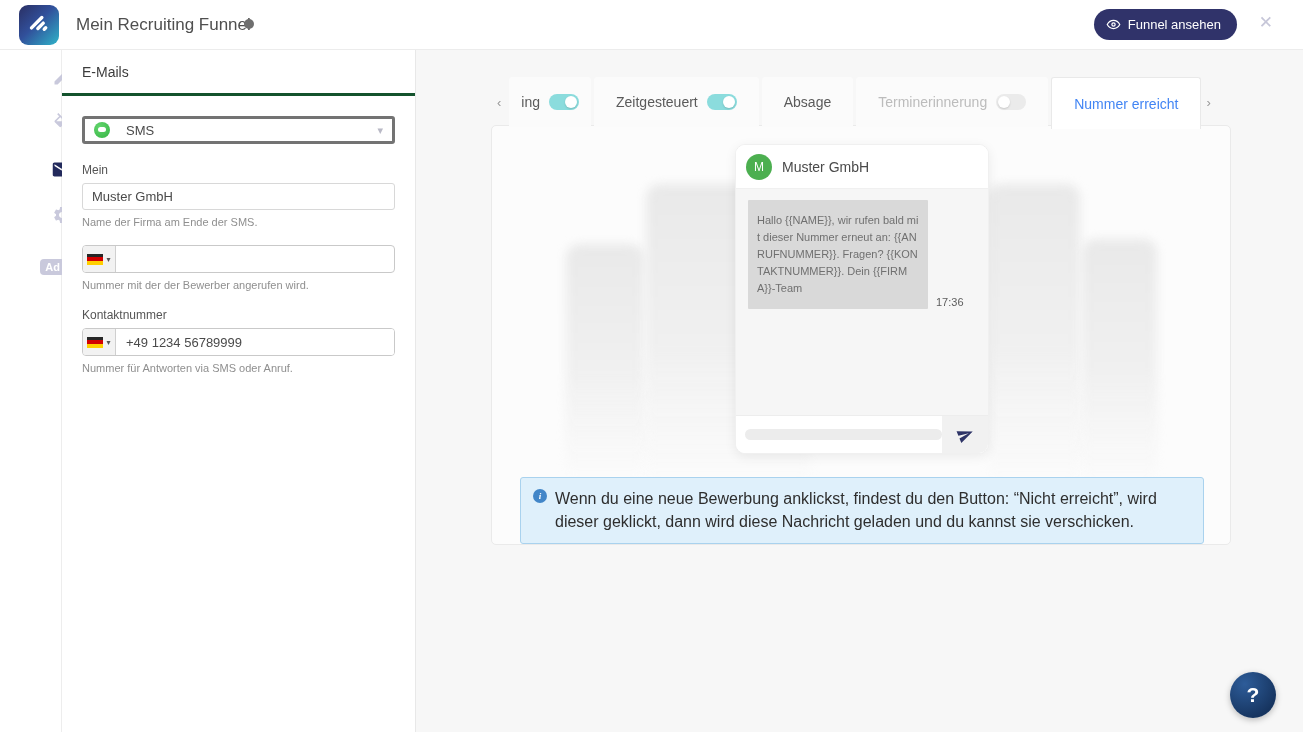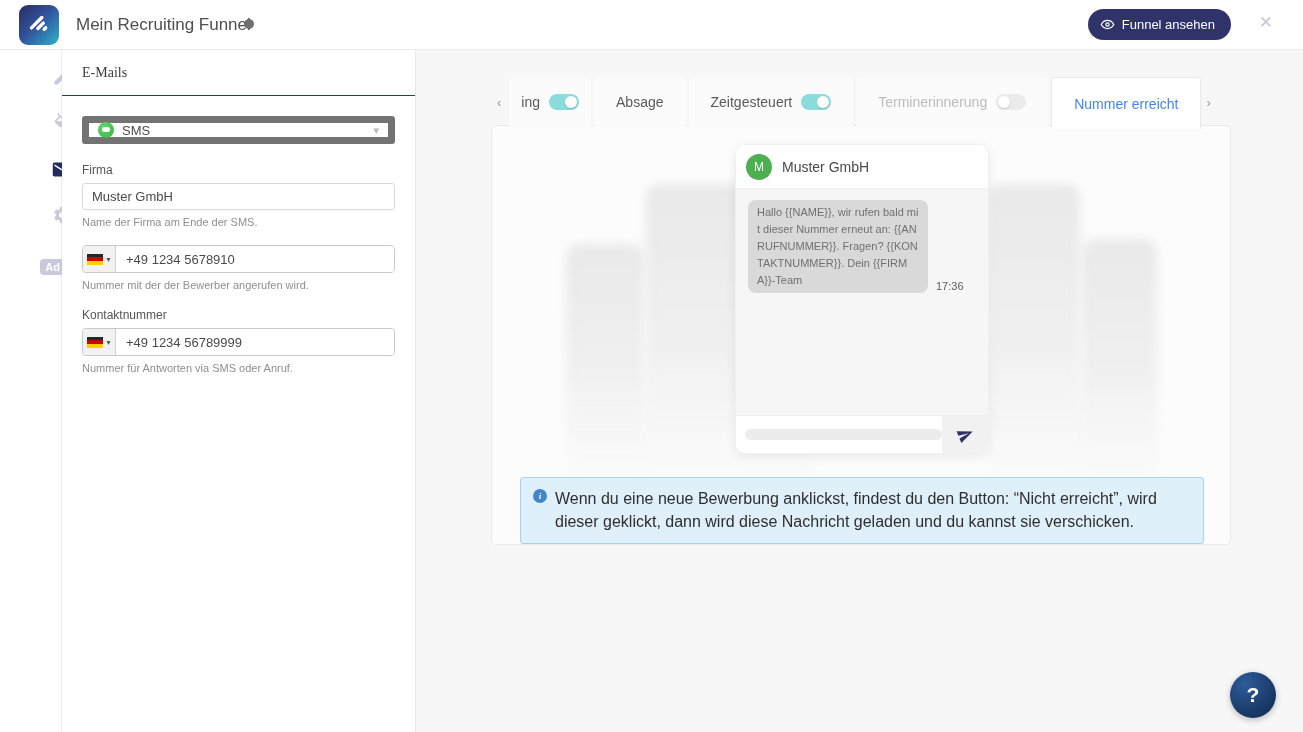--- a/index.html
+++ b/index.html
@@ -5,39 +5,39 @@
   * { margin:0; padding:0; box-sizing:border-box; }
   html,body { width:1303px; height:732px; font-family:"Liberation Sans",sans-serif; background:#fff; overflow:hidden; }
 
   
   .header { position:absolute; top:0; left:0; width:1303px; height:50px; background:#fff; border-bottom:1px solid #ececec; z-index:10; }
   .logo { position:absolute; left:19px; top:5px; width:40px; height:40px; border-radius:9px;
           background:linear-gradient(135deg,#2a2f63 0%,#31509b 45%,#2fb4c9 100%); overflow:hidden; }
   .logo svg { position:absolute; left:7px; top:7px; }
   .app-title { position:absolute; left:76px; top:15px; font-size:17px; color:#4f4f4f; }
   .status-dot { position:absolute; left:244px; top:19px; width:10px; height:10px; border-radius:50%; background:#6f6f6f; }
-  .view-btn { position:absolute; right:72px; top:9px; height:31px; padding:0 16px 0 12px; border:none; border-radius:16px;
+  .view-btn { position:absolute; right:66px; top:9px; height:31px; padding:0 16px 0 12px; border:none; border-radius:16px;
               background:#30336a; color:#fff; font-size:13px; font-family:inherit; display:flex; align-items:center; gap:7px; cursor:pointer; }
   .close-x { position:absolute; right:30px; top:14px; font-size:17px; color:#c6c6d8; cursor:pointer; line-height:1; }
 
   
   .rail { position:absolute; left:0; top:50px; bottom:0; width:62px; background:#fff; border-right:1px solid #ededed; }
   .rail-item { width:72px; height:38px; display:flex; align-items:center; justify-content:flex-end; color:#c9c9dc; cursor:pointer; margin-top:8px; }
   .rail-item.active { color:#232a5c; }
   .ad-badge { background:#c9c9dc; color:#fff; font-size:11px; font-weight:bold; border-radius:4px; padding:2px 5px; }
   .ad-chev { color:#c9c9dc; font-size:12px; margin-left:3px; }
 
   
   .panel { position:absolute; left:62px; top:50px; bottom:0; width:354px; background:#fff; border-right:1px solid #e8e8e8; }
-  .panel-head { height:46px; border-bottom:1px solid #14532d; display:flex; align-items:center; padding-left:20px;
-                font-size:14px; color:#3c3c3c;font-family:Liberation Serif, serif; }
+  .panel-head { height:46px; border-bottom:3px solid #14532d; display:flex; align-items:center; padding-left:20px;
+                font-size:14px; color:#3c3c3c; }
   .form { padding:20px; }
   .f-label { font-size:12px; color:#555; margin-bottom:6px; }
-  .select { height:28px; border:7px solid #737373; border-radius:3px; background:#fff; display:flex; align-items:center;
-            padding:0 9px; gap:8px; cursor:pointer; }
+  .select { height:28px; border:3px solid #737373; border-radius:3px; background:#fff; display:flex; align-items:center;
+            padding:0 9px; gap:16px; cursor:pointer; }
   .sms-ico { width:16px; height:16px; border-radius:50%; background:radial-gradient(circle at 35% 30%,#62d46c,#35b544); position:relative; flex:none; }
   .sms-ico::after { content:""; position:absolute; left:4px; top:5px; width:8px; height:5px; background:#fff; border-radius:3px; }
   .select .val { flex:1; font-size:13px; color:#4a4a4a; }
   .select .chev { color:#b9b9c6; font-size:11px; }
   .text-input { width:100%; height:27px; border:1px solid #d8d8d8; border-radius:3px; padding:0 9px;
                 font-size:13px; color:#4a4a4a; font-family:inherit; background:#fff; }
   .help { font-size:11px; color:#8f8f8f; margin-top:6px; }
   .gap1 { height:19px; } .gap2 { height:17px; }
   .phone-wrap { display:flex; height:28px; border:1px solid #c9c9c9; border-radius:4px; overflow:hidden; background:#fff; }
   .flag-box { width:33px; background:#f2f2f2; border-right:1px solid #cfcfcf; display:flex; align-items:center; justify-content:center; gap:3px; cursor:pointer; flex:none; }
@@ -73,21 +73,21 @@
   .bs3 { left:496px; top:58px; width:92px; height:300px; }
   .bs4 { left:590px; top:113px; width:75px; height:245px; }
 
   .chat { position:absolute; left:243px; top:18px; width:254px; height:310px; background:#fff; border:1px solid #f0f0f0;
           border-radius:10px; box-shadow:0 3px 12px rgba(0,0,0,.07); display:flex; flex-direction:column; overflow:hidden; }
   .chat-head { height:44px; background:#fff; border-bottom:1px solid #f0f0f0; display:flex; align-items:center; padding-left:10px; gap:10px; flex:none; }
   .avatar { width:26px; height:26px; border-radius:50%; background:#4caf50; color:#fff; font-size:12px; display:flex; align-items:center; justify-content:center; flex:none; }
   .chat-name { font-size:14px; color:#4a4a4a; }
   .chat-body { flex:1; background:#f6f6f6; padding:11px 12px; }
   .bubble-row { display:flex; align-items:flex-end; gap:8px; }
-  .bubble { background:#d9d9d9; border-radius:8px; padding:4px 9px; width:180px; font-size:11px; line-height:1.55;
+  .bubble { background:#d9d9d9; border-radius:1px; padding:12px 9px; width:180px; font-size:11px; line-height:1.55;
             color:#707070; word-break:break-all; }
   .b-time { font-size:11px; color:#5d5d5d; padding-bottom:1px; }
   .chat-foot { height:38px; border-top:1px solid #ededed; display:flex; flex:none; background:#fff; }
   .msg-field { flex:1; display:flex; align-items:center; padding-left:9px; cursor:text; }
   .msg-pill { width:197px; height:11px; border-radius:6px; background:#ececec; }
   .send-btn { width:50px; background:#f1f1f1; display:flex; align-items:center; justify-content:center; cursor:pointer; }
 
   
   .info-box { position:absolute; left:28px; top:351px; width:684px; background:#dff0fb; border:1px solid #a9d2ee;
               border-radius:3px; padding:9px 12px 10px 12px; display:flex; gap:8px; }
@@ -155,35 +155,34 @@
 <div class="panel">
   <div class="panel-head">E-Mails</div>
   <div class="form">
     <div class="select">
       <span class="sms-ico"></span>
       <span class="val">SMS</span>
       <span class="chev">▾</span>
     </div>
 
     <div class="gap1"></div>
-    <div class="f-label">Firma</div>
+    <div class="f-label">Mein</div>
     <input class="text-input" readonly="" value="Muster GmbH" style="">
     <div class="help">Name der Firma am Ende der SMS.</div>
 
     <div class="gap2"></div>
     <div class="phone-wrap">
       <div class="flag-box">
         <span class="flag-de">
             <i></i>
             <i></i>
             <i></i>
           </span>
         <span class="flag-caret">▾</span>
       </div>
-      <input readonly="" value="+49 1234 5678910" style="">
     </div>
     <div class="help">Nummer mit der der Bewerber angerufen wird.</div>
 
     <div class="gap2"></div>
     <div class="f-label">Kontaktnummer</div>
     <div class="phone-wrap">
       <div class="flag-box">
         <span class="flag-de">
             <i></i>
             <i></i>
@@ -201,27 +200,27 @@
 
   <div class="tabs">
     <div class="tab-chev">‹</div>
     <div class="tab partial">
       <span>ing</span>
       <span class="toggle on">
           <span class="knob"></span>
         </span>
     </div>
     <div class="tab">
-      <span>Absage</span>
-    </div>
-    <div class="tab">
       <span>Zeitgesteuert</span>
       <span class="toggle on">
           <span class="knob"></span>
         </span>
+    </div>
+    <div class="tab">
+      <span>Absage</span>
     </div>
     <div class="tab disabled">
       <span>Terminerinnerung</span>
       <span class="toggle off">
           <span class="knob"></span>
         </span>
     </div>
     <div class="tab active">
       <span>Nummer erreicht</span>
     </div>

